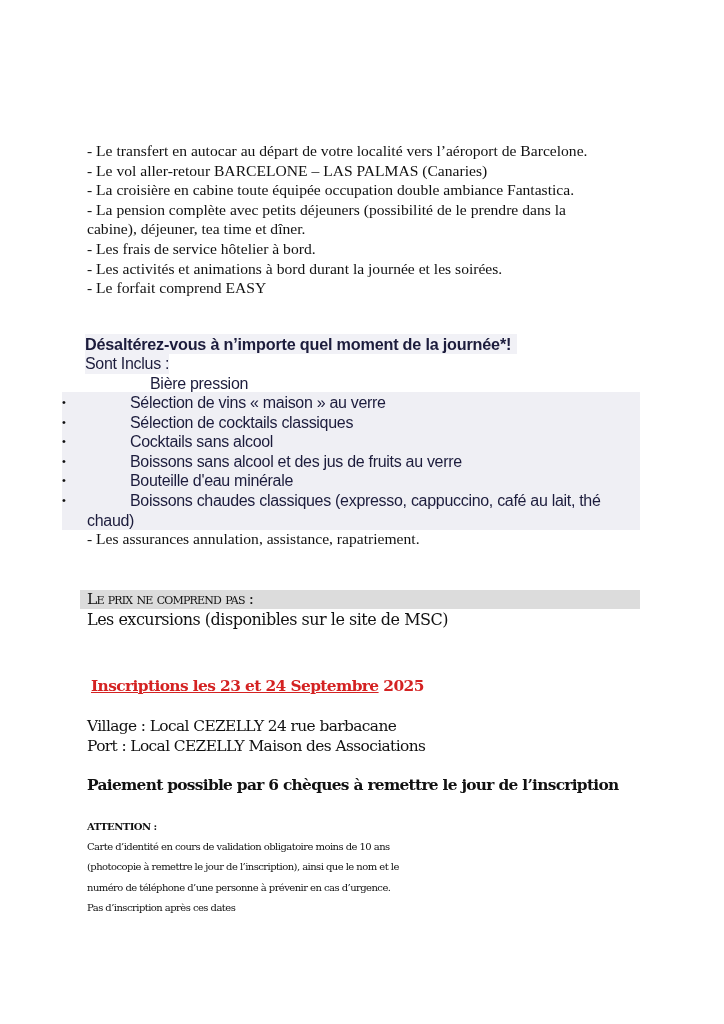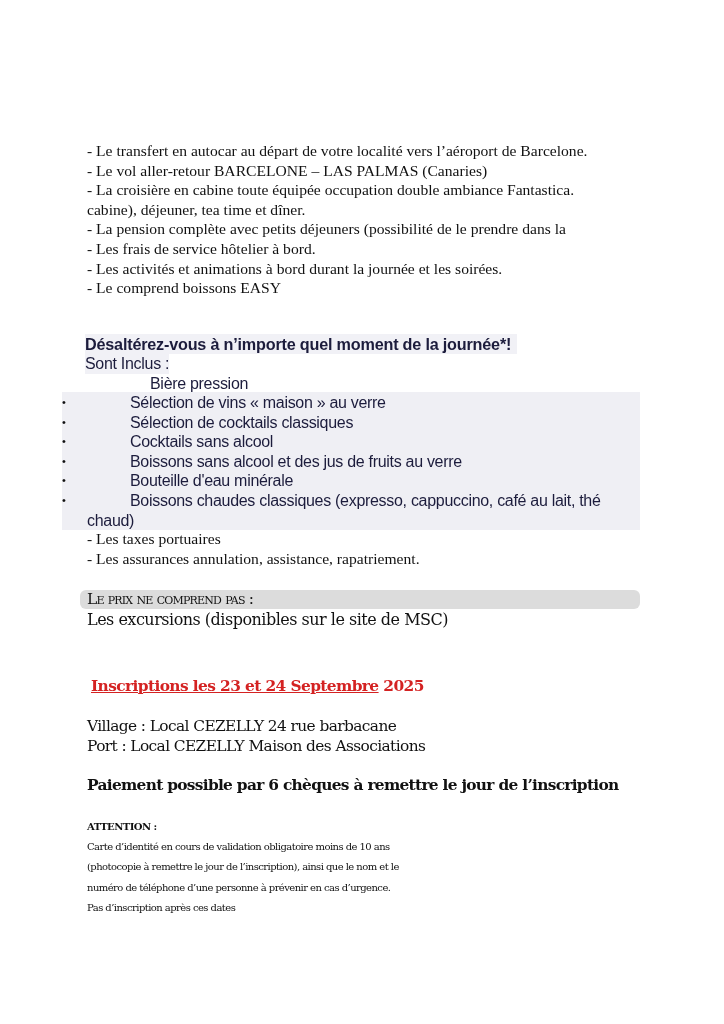--- a/index.html
+++ b/index.html
@@ -126,21 +126,20 @@
       width: 600px;
     }
 
     .notincl {
       position: absolute;
       left: 80px;
       top: 590px;
       width: 560px;
       height: 19px;
       background: #dcdcdc;
-      border-radius: 6px;
     }
     .century {
       font-family: "DejaVu Serif", "Liberation Serif", serif;
     }
     .notincl .lbl {
       position: absolute;
       left: 7px;
       top: 0px;
       font-size: 15.4px;
       line-height: 19px;
@@ -207,25 +206,25 @@
   </style>
 </head>
 <body>
 
 <div class="page">
 
   <div class="sec1 times">
     <div class="line">- Le transfert en autocar au départ de votre localité vers l’aéroport de Barcelone.</div>
     <div class="line">- Le vol aller-retour BARCELONE – LAS PALMAS (Canaries)</div>
     <div class="line">- La croisière en cabine toute équipée occupation double ambiance Fantastica.</div>
+    <div class="line">- La pension complète avec petits déjeuners (possibilité de le prendre dans la</div>
     <div class="line">cabine), déjeuner, tea time et dîner.</div>
-    <div class="line">- La pension complète avec petits déjeuners (possibilité de le prendre dans la</div>
     <div class="line">- Les frais de service hôtelier à bord.</div>
     <div class="line">- Les activités et animations à bord durant la journée et les soirées.</div>
-    <div class="line">- Le comprend boissons EASY</div>
+    <div class="line">- Le forfait comprend EASY</div>
   </div>
 
   <div class="drinks" style="color: rgb(28, 28, 60);">
     <div class="hdr">Désaltérez-vous à n’importe quel moment de la journée*!</div>
     <div class="sub">Sont Inclus :</div>
     <div class="first-item">Bière pression</div>
     <div class="band" style="background: rgb(239, 239, 244);"></div>
     <div class="items">
       <div class="item">
         <span class="bullet">•</span>
@@ -249,21 +248,20 @@
       </div>
       <div class="item long">
         <span class="bullet">•</span>
         <span class="txt">Boissons chaudes classiques (expresso, cappuccino, café au lait, thé</span>
         <span class="txt2">chaud)</span>
       </div>
     </div>
   </div>
 
   <div class="sec2 times">
-    <div class="line">- Les taxes portuaires</div>
     <div class="line">- Les assurances annulation, assistance, rapatriement.</div>
   </div>
 
   <div class="notincl century" style="background: rgb(220, 220, 220);">
     <span class="lbl">Le prix ne comprend pas :</span>
   </div>
   <div class="excursions century">Les excursions (disponibles sur le site de MSC)</div>
 
   <div class="insc century" style="color: rgb(212, 34, 34);"><span class="u">Inscriptions les 23 et 24 Septembre</span><span> 2025</span></div>
 

